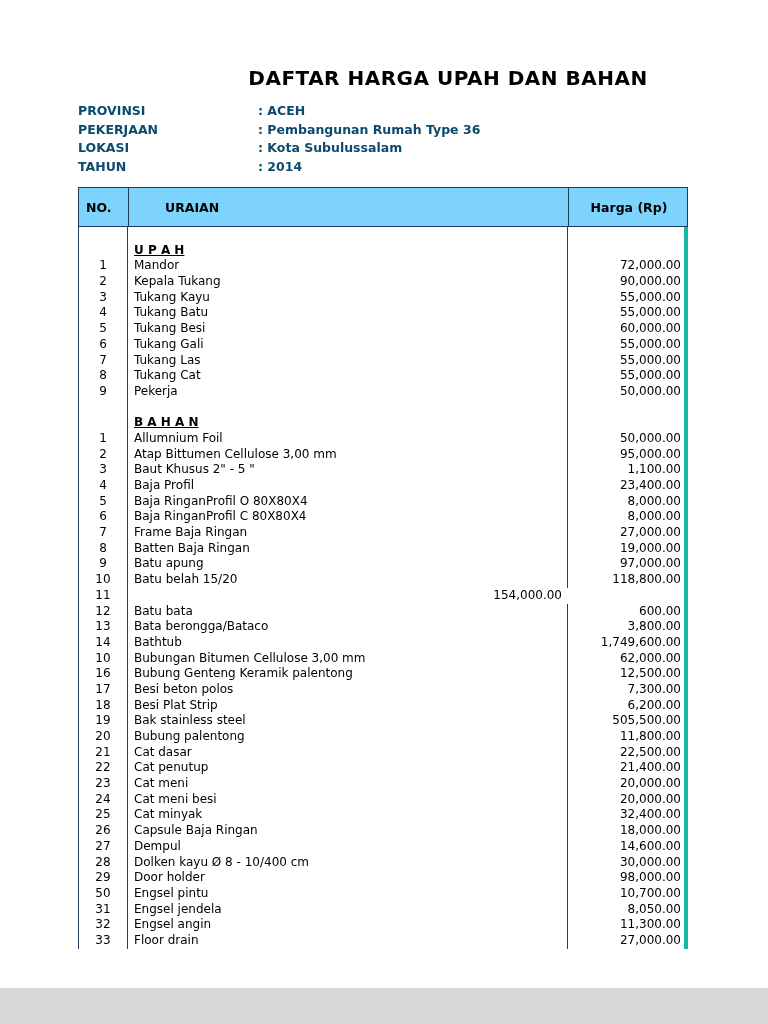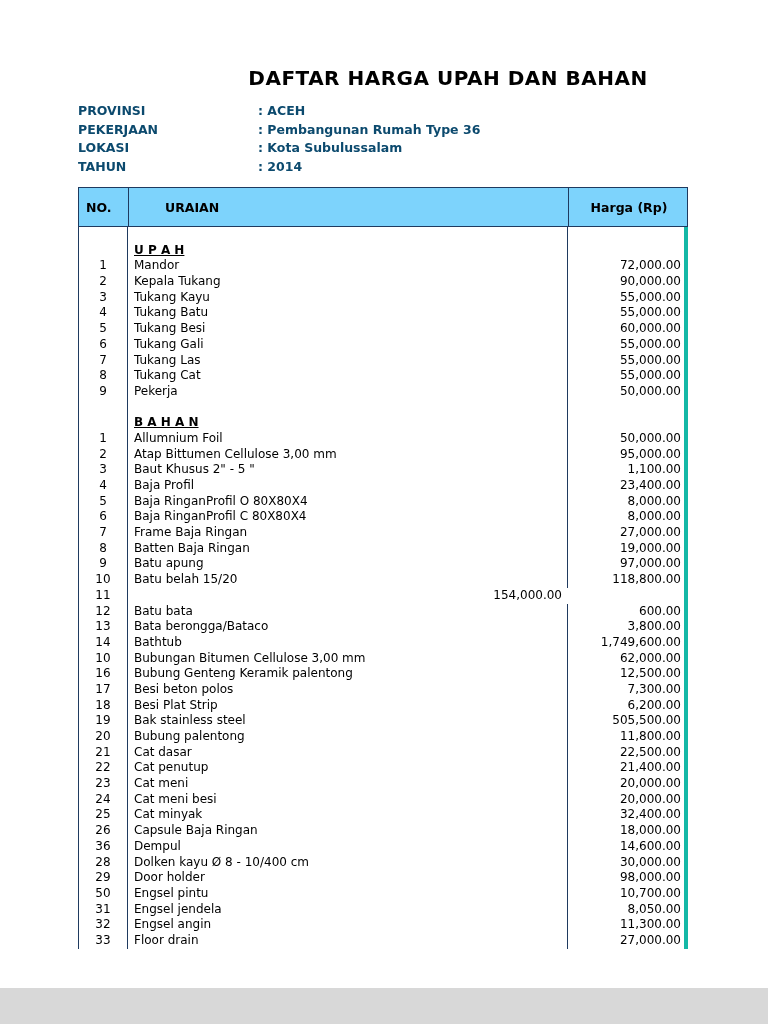--- a/index.html
+++ b/index.html
@@ -333,21 +333,21 @@
           <div class="c-no">25</div>
           <div class="c-ur">Cat minyak</div>
           <div class="c-hg">32,400.00</div>
         </div>
         <div class="trow">
           <div class="c-no">26</div>
           <div class="c-ur">Capsule Baja Ringan</div>
           <div class="c-hg">18,000.00</div>
         </div>
         <div class="trow">
-          <div class="c-no">36</div>
+          <div class="c-no">27</div>
           <div class="c-ur">Dempul</div>
           <div class="c-hg">14,600.00</div>
         </div>
         <div class="trow">
           <div class="c-no">28</div>
           <div class="c-ur">Dolken kayu Ø 8 - 10/400 cm</div>
           <div class="c-hg">30,000.00</div>
         </div>
         <div class="trow">
           <div class="c-no">29</div>

